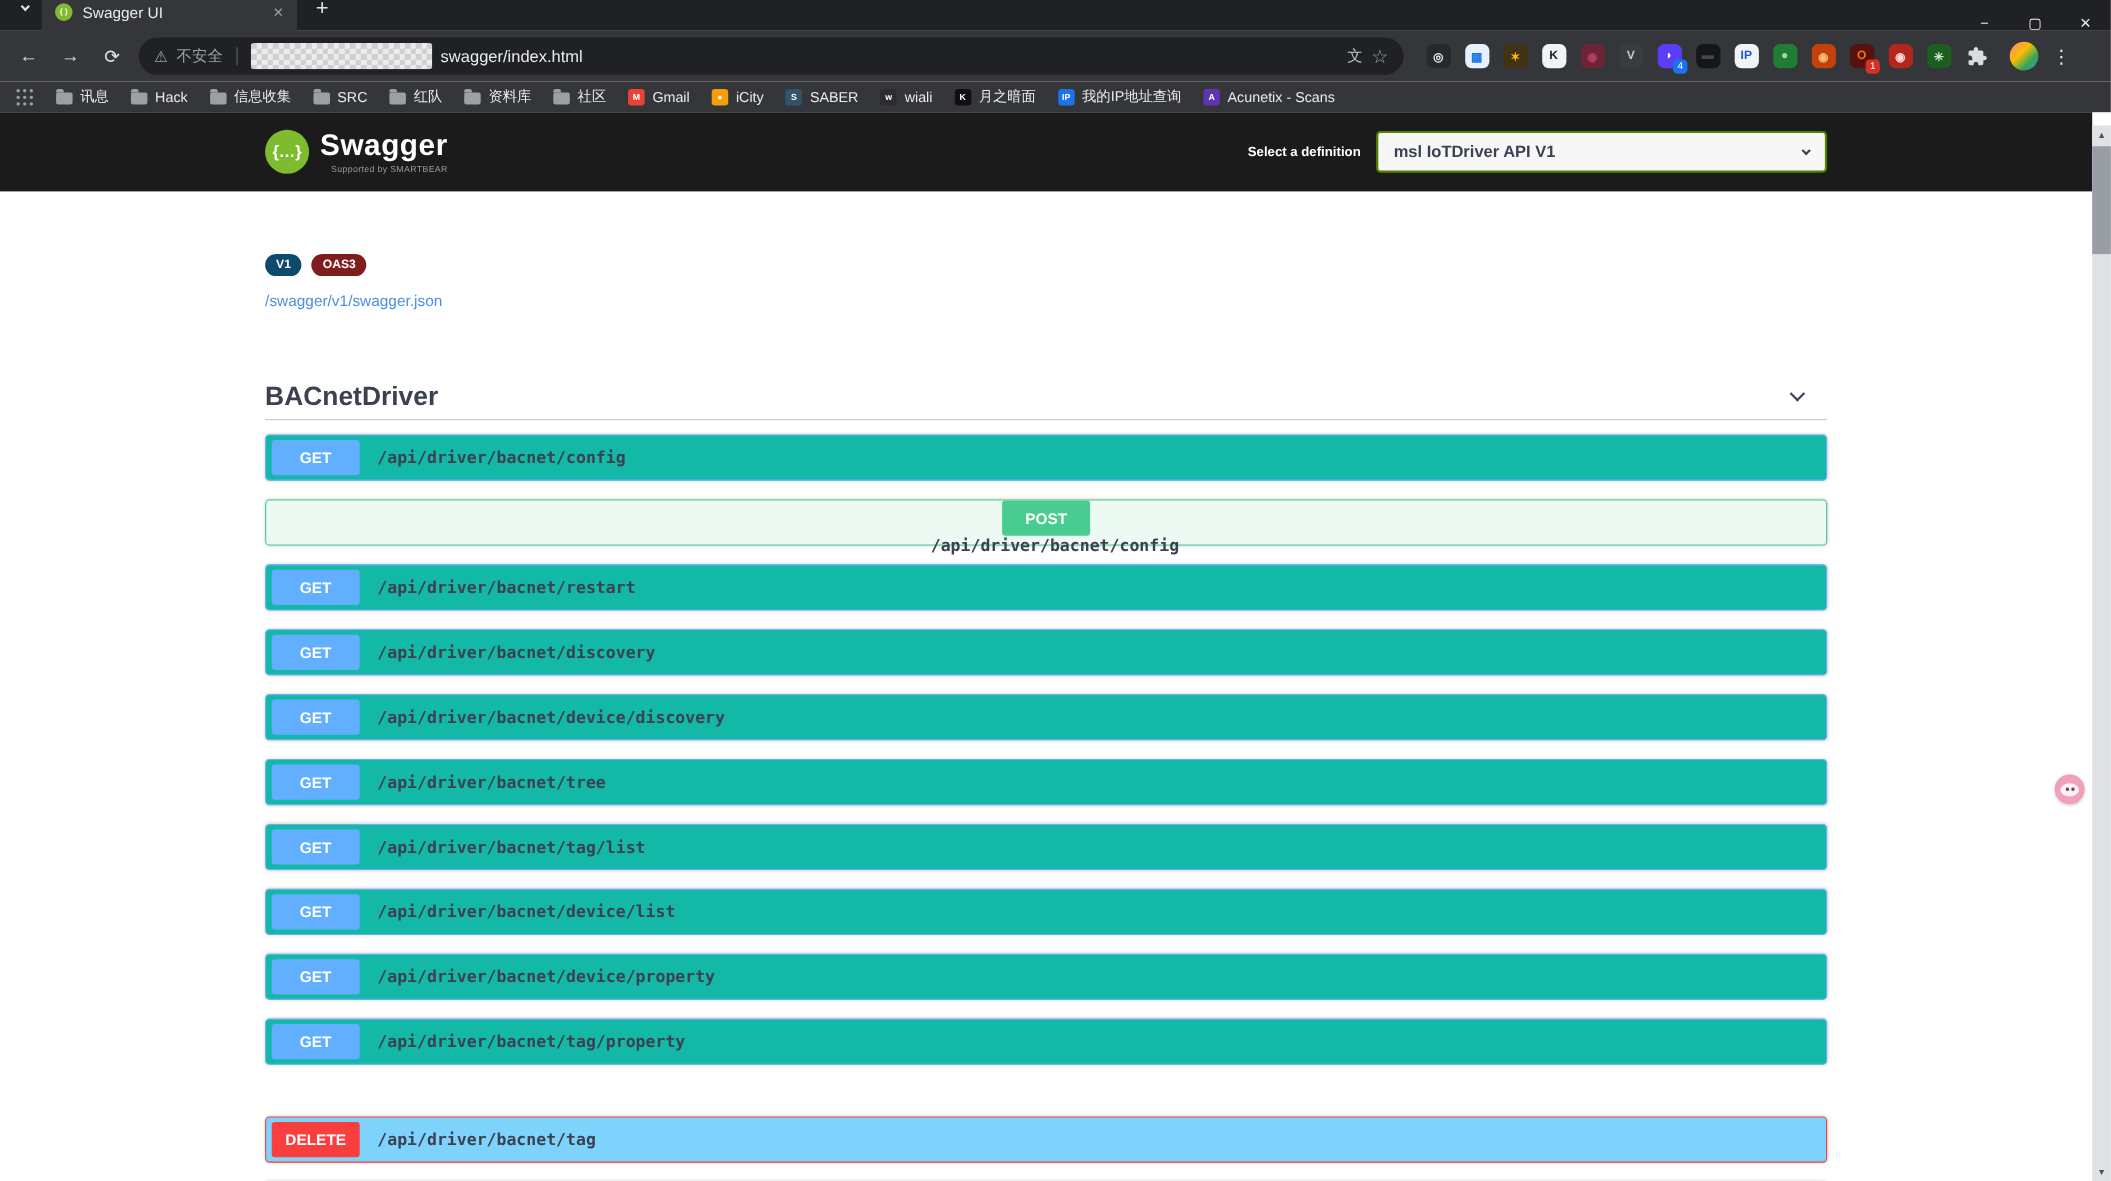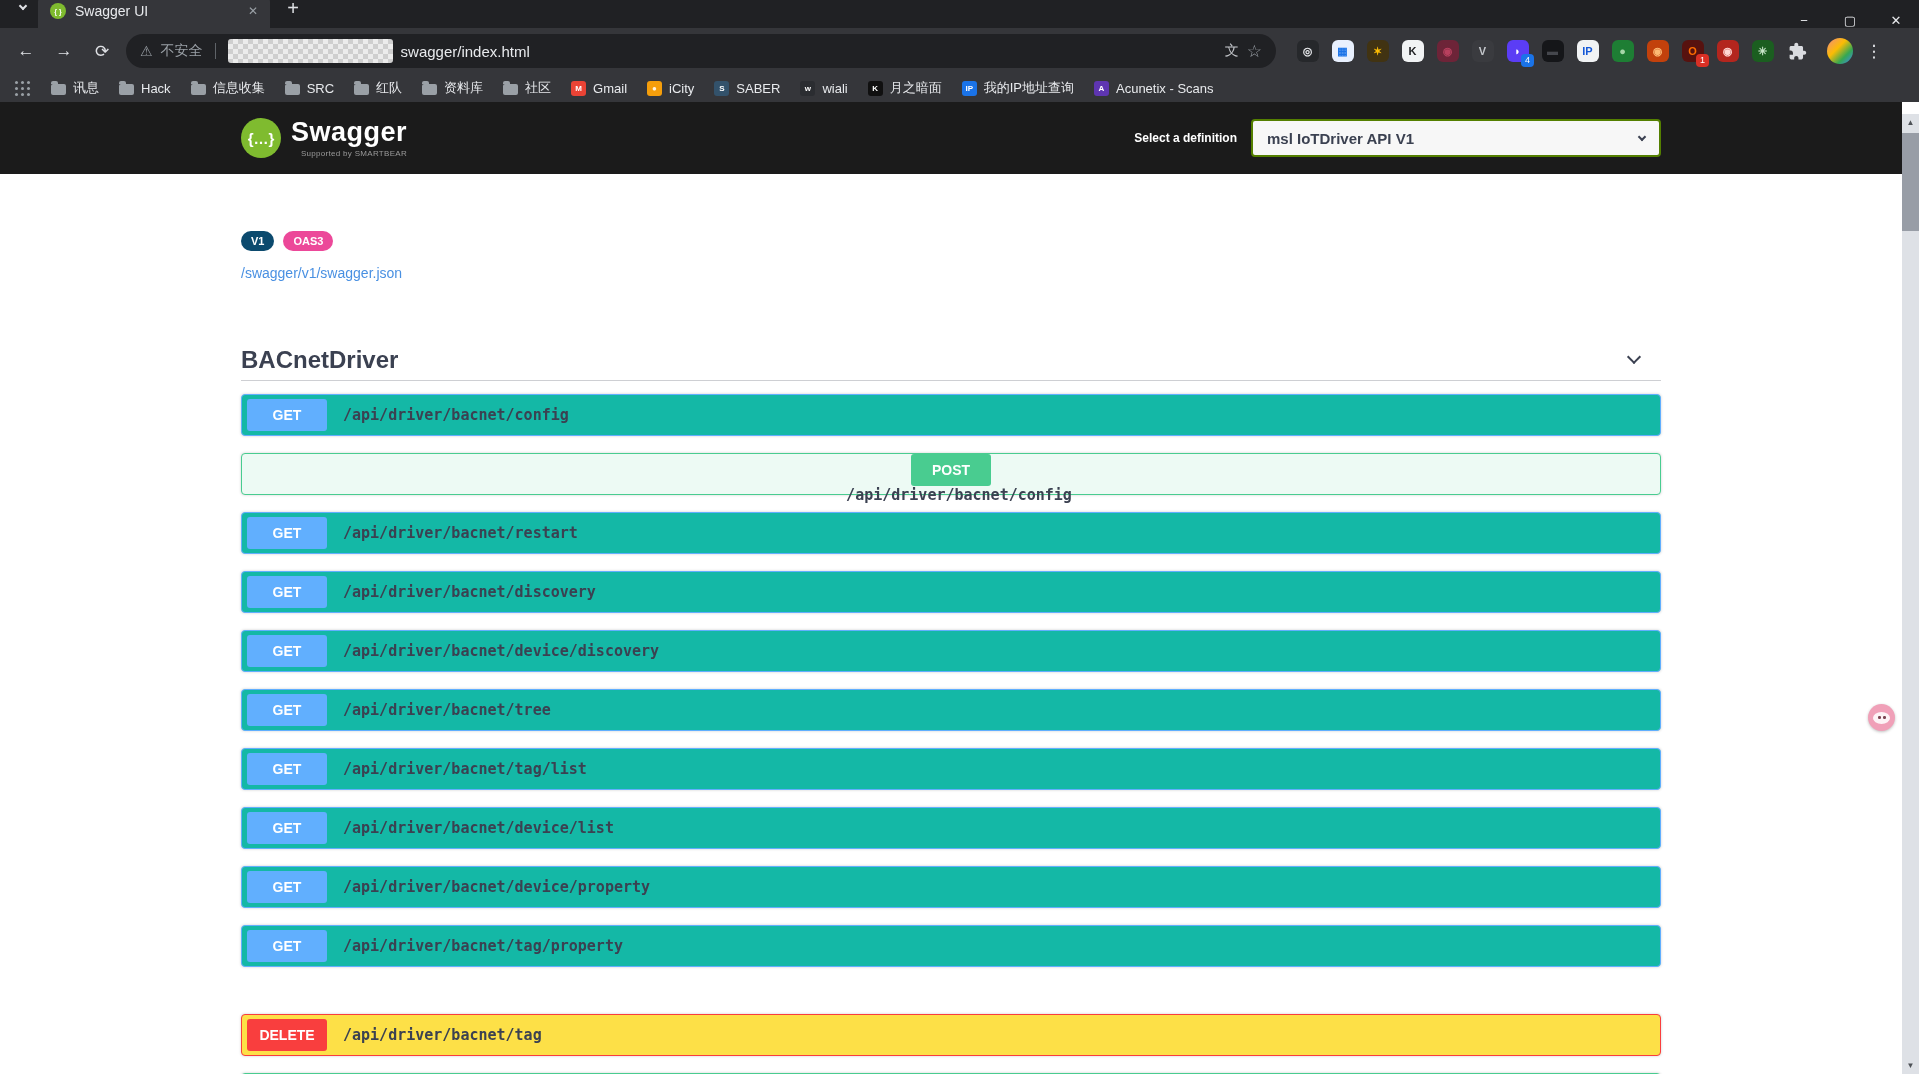--- a/index.html
+++ b/index.html
@@ -66,35 +66,35 @@
   .def-label { color:#fff; font-weight:bold; font-size:12px; }
   .def-select { width:410px; height:38px; background:#f7f7f7; border:2px solid #547f00; border-radius:4px; display:flex; align-items:center; justify-content:space-between; padding:0 14px; color:#3b4151; font-weight:bold; font-size:15px; cursor:pointer; }
   .chev-select { width:6px; height:6px; color:#3b4151; margin-top:-3px; }
 
   .wrapper { width:1460px; margin:0 auto; padding:0 20px; }
   .info { padding-top:52px; }
   .api-title-row { display:flex; align-items:flex-start; gap:9px; }
   .api-title { font-size:36px; font-weight:bold; color:#3b4151; line-height:1.1; }
   .badge { color:#fff; font-size:11px; font-weight:bold; padding:4px 10px; border-radius:999px; margin-top:5px; display:inline-block; }
   .ver-badge { background:#0c4a6e; }
-  .oas-badge { background:#ec4899; }
+  .oas-badge { background:#7f1d1d; }
   .spec-link { color:#4990e2; font-size:14px; margin-top:14px; display:inline-block; text-decoration:none; cursor:pointer; }
 
   .tag-section { margin-top:64px; }
   .tag-header { display:flex; align-items:center; justify-content:space-between; border-bottom:1px solid rgba(59,65,81,.25); padding:0 22px 6px 0; cursor:pointer; }
   .tag-title { font-size:24px; font-weight:bold; color:#3b4151; }
   .chev-section { width:10px; height:10px; color:#3b4151; margin-top:-6px; }
 
   .ops { margin-top:13px; }
   .opblock { display:flex; align-items:center; height:42px; border:1px solid; border-radius:4px; margin-bottom:17px; padding:0 5px; box-shadow:0 0 3px rgba(0,0,0,.19); cursor:pointer; }
   .op-get    { background:#14b8a6; border-color:#61affe; }
   .op-get    .op-badge { background:#61affe; }
   .op-post   { background:#edfaf4; border-color:#49cc90;flex-direction:column; }
   .op-post   .op-badge { background:#49cc90; }
-  .op-delete { background:#fde047; border-color:#f93e3e;margin-top:47px; }
+  .op-delete { background:#7dd3fc; border-color:#f93e3e;margin-top:47px; }
   .op-delete .op-badge { background:#f93e3e; }
   .op-badge { min-width:80px; text-align:center; padding:8px 0; border-radius:3px; color:#fff; font-weight:bold; font-size:14px; flex:none; }
   .op-path { margin-left:16px; font-family:"DejaVu Sans Mono",monospace; font-size:15px; font-weight:600; color:#3b4151; }
   .op-partial { margin-bottom:0; border-radius:4px 4px 0 0; }
 
   
   .page-scrollbar { position:absolute; right:0; top:114px; bottom:0; width:17px; background:#dee1e6; }
   .sb-arrow { width:17px; height:17px; display:flex; align-items:center; justify-content:center; color:#4d5156; font-size:8px; cursor:pointer; }
   .sb-thumb { width:17px; height:98px; background:#989da6; margin-top:2px; cursor:pointer; }
   .sb-bottom { position:absolute; bottom:0; left:0; }

